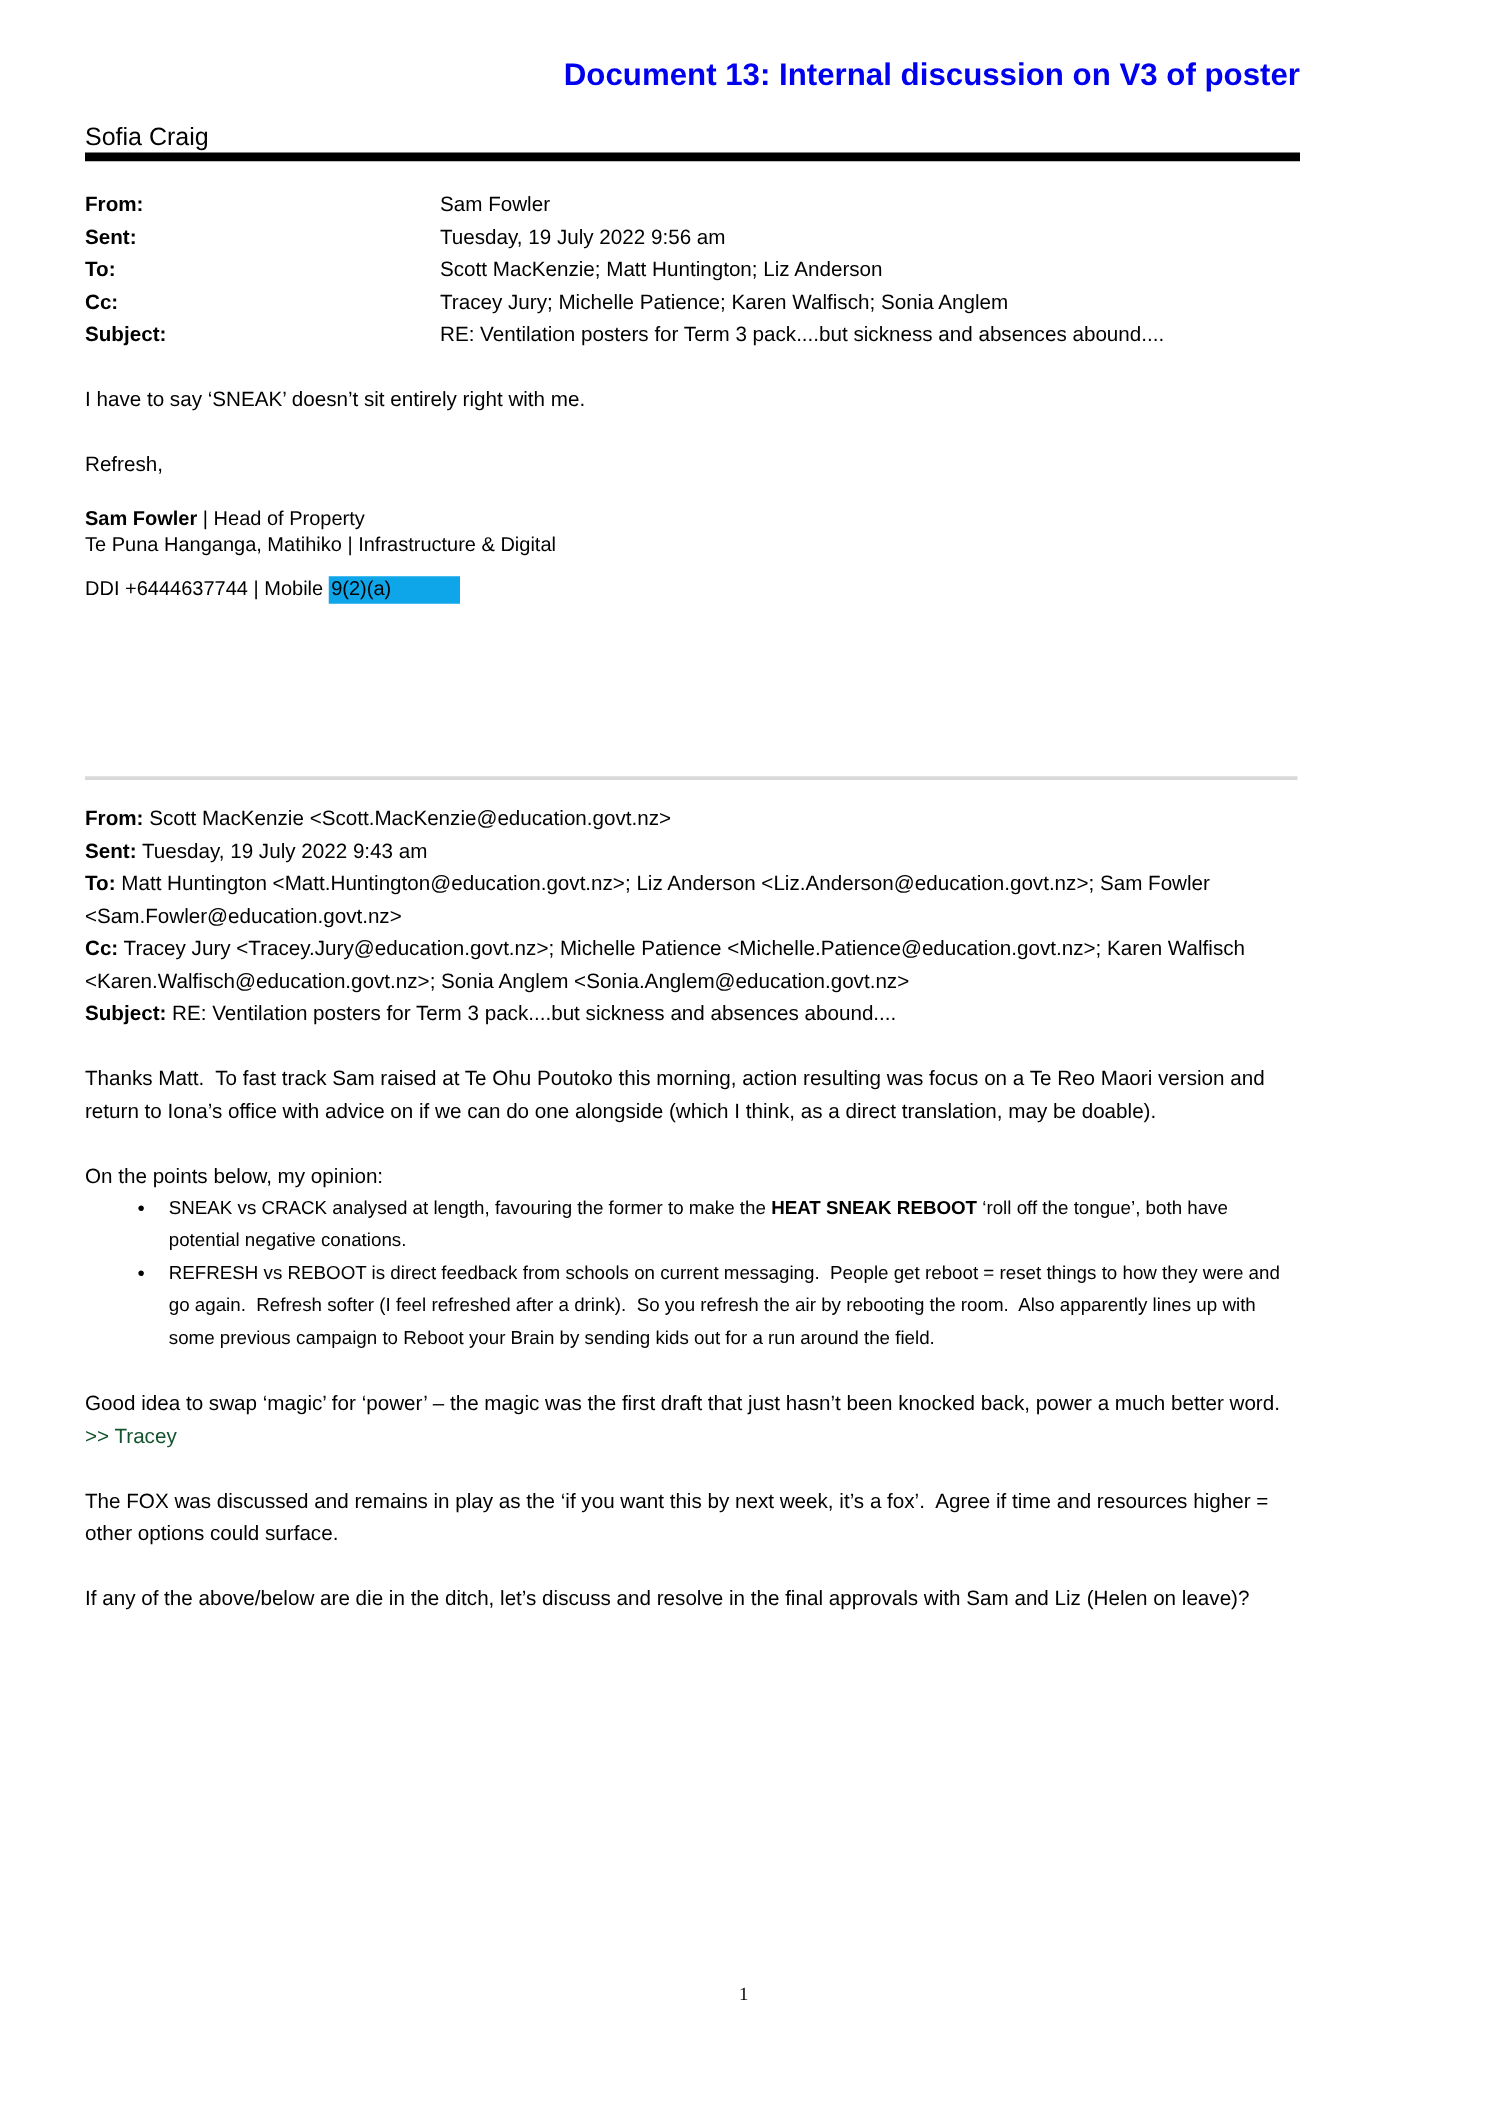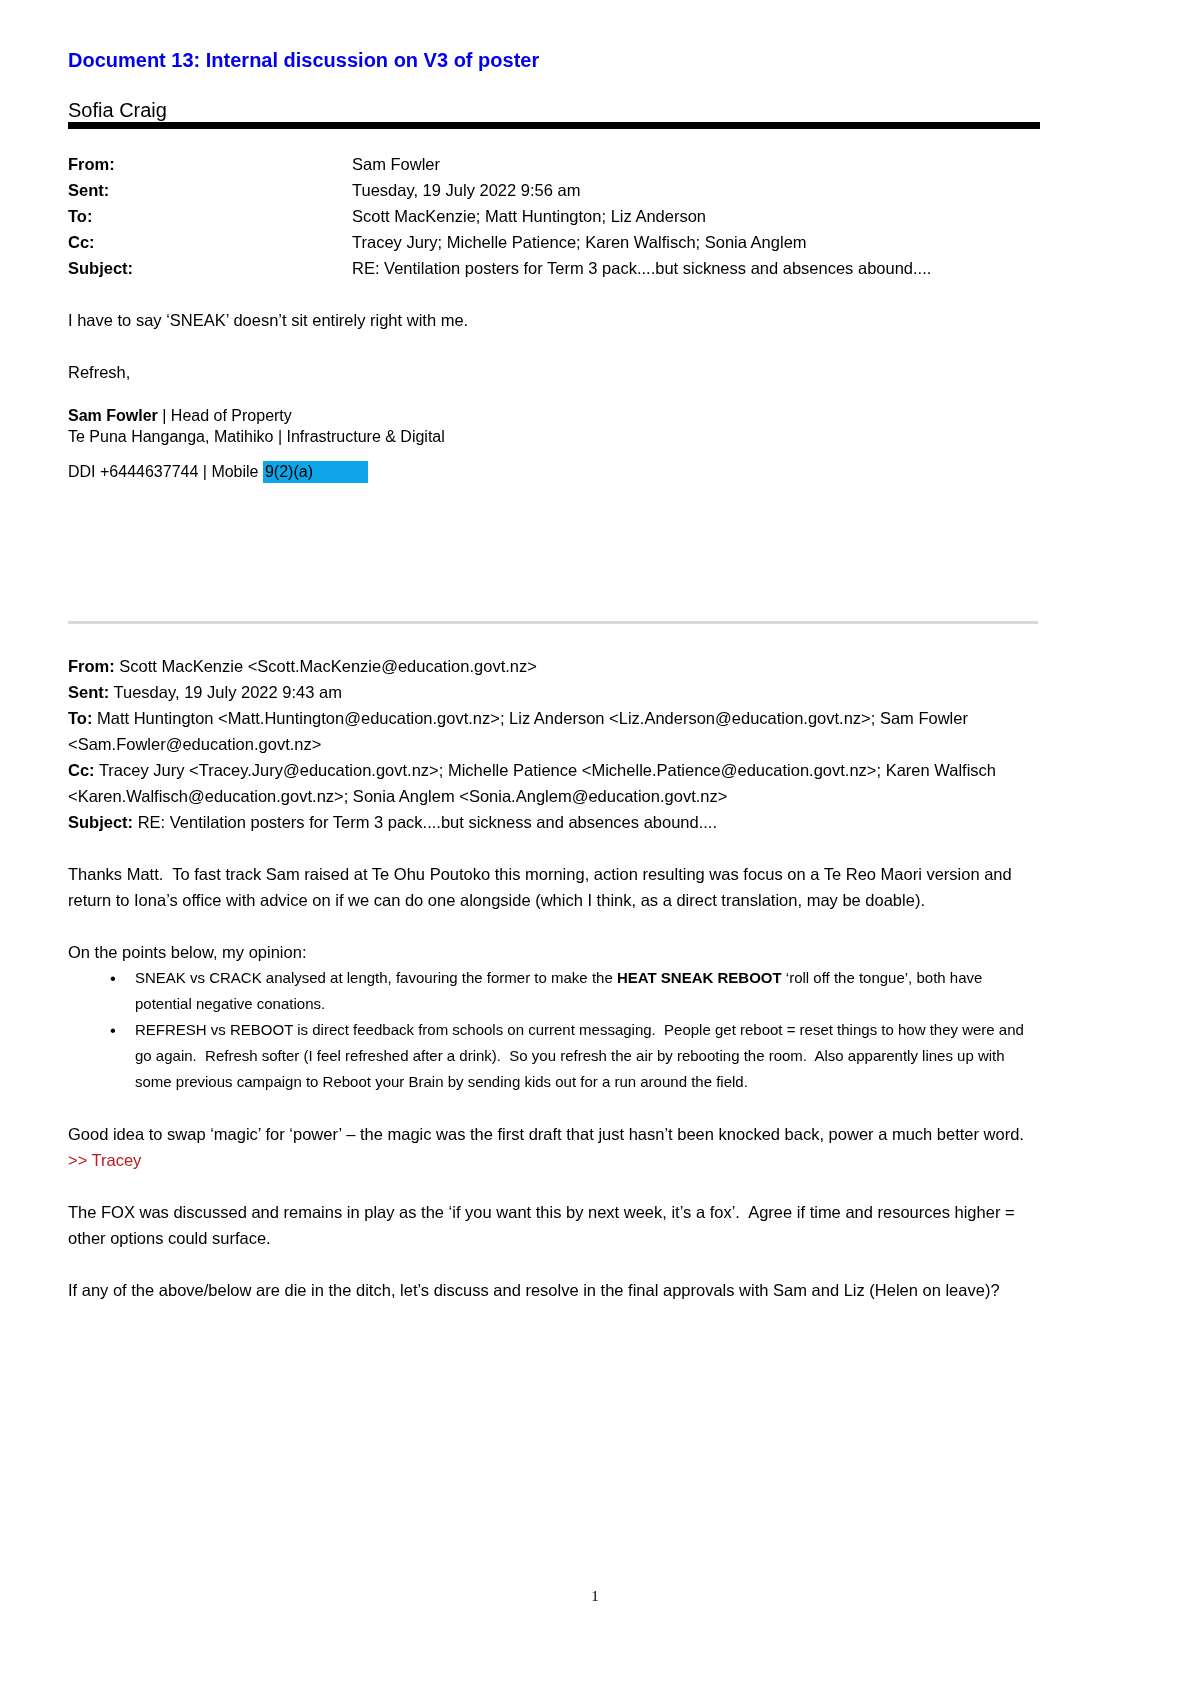--- a/index.html
+++ b/index.html
@@ -9,22 +9,23 @@
     width:1190px; height:1684px;
     margin:0 auto;
     background:#ffffff;
     font-family:"Liberation Sans", sans-serif;
     color:#000000;
     overflow:hidden;
   }
   .content { padding:48px 150px 0 68px; }
 
   .doc-title {
-    font-size:20px; font-weight:bold; color:#0000EE;
+    font-size:25px; font-weight:bold; color:#0000EE;
     line-height:24px;
+    text-align:right;
   }
   .author-block { margin-top:26px; }
   .author-name { font-size:20px; font-weight:normal; line-height:24px; }
   .thick-rule { height:7px; background:#000000; width:972px; margin-top:0px; }
 
   .hdr-fields { margin-top:22px; font-size:16.5px; line-height:26px; }
   .hdr-row { display:flex; }
   .hdr-label { width:284px; font-weight:bold; flex:0 0 284px; }
   .hdr-value { flex:1; white-space:pre-wrap; }
 
@@ -37,37 +38,37 @@
   .sig-contact { margin-top:14px; font-size:16px; line-height:22px; }
   .redaction {
     display:inline-block;
     background:#0ea5e9;
     padding:0 55px 0 2px;
     line-height:22px;
   }
 
   .divider { margin-top:138px; height:3px; background:#D9D9D9; width:970px; }
 
-  .email2 { margin-top:29px; }
+  .email2 { margin-top:18px; }
   .email2-hdr p { font-size:16.5px; line-height:26px; white-space:pre-wrap; }
   .email2-hdr b { font-weight:bold; }
 
   ul.bullets { list-style:none; margin-top:0; }
   ul.bullets li {
     position:relative;
     padding-left:67px;
     font-size:15px; line-height:26px; white-space:pre-wrap;
   }
   ul.bullets li::before {
     content:"\2022";
     position:absolute; left:42px; top:0;
     font-size:16.5px; line-height:26px;
   }
   .bold-inline { font-weight:bold; }
-  .red-inline { color:#b91c1c; }
+  .red-inline { color:#14532d; }
 
   .page-number {
     position:absolute; top:1588px; left:0; width:1190px;
     text-align:center;
     font-family:"Liberation Serif", serif;
     font-size:15px; color:#000;
   }
 </style>
 </head>
 <body>

